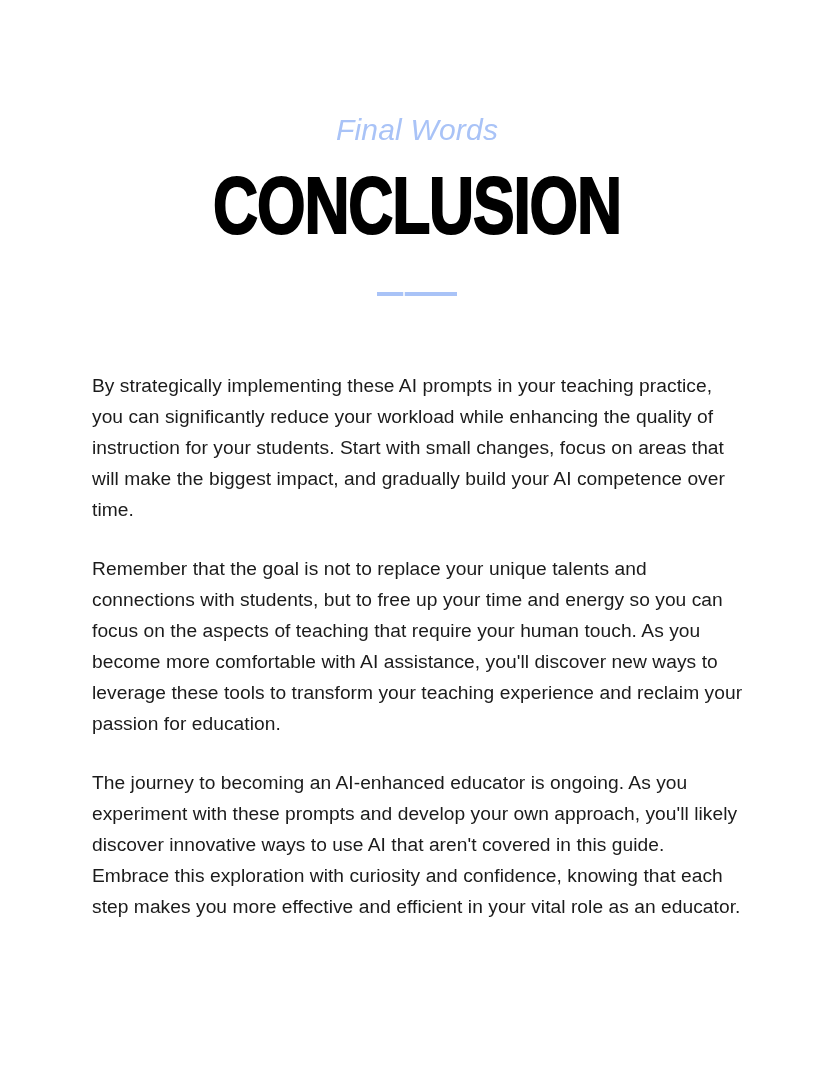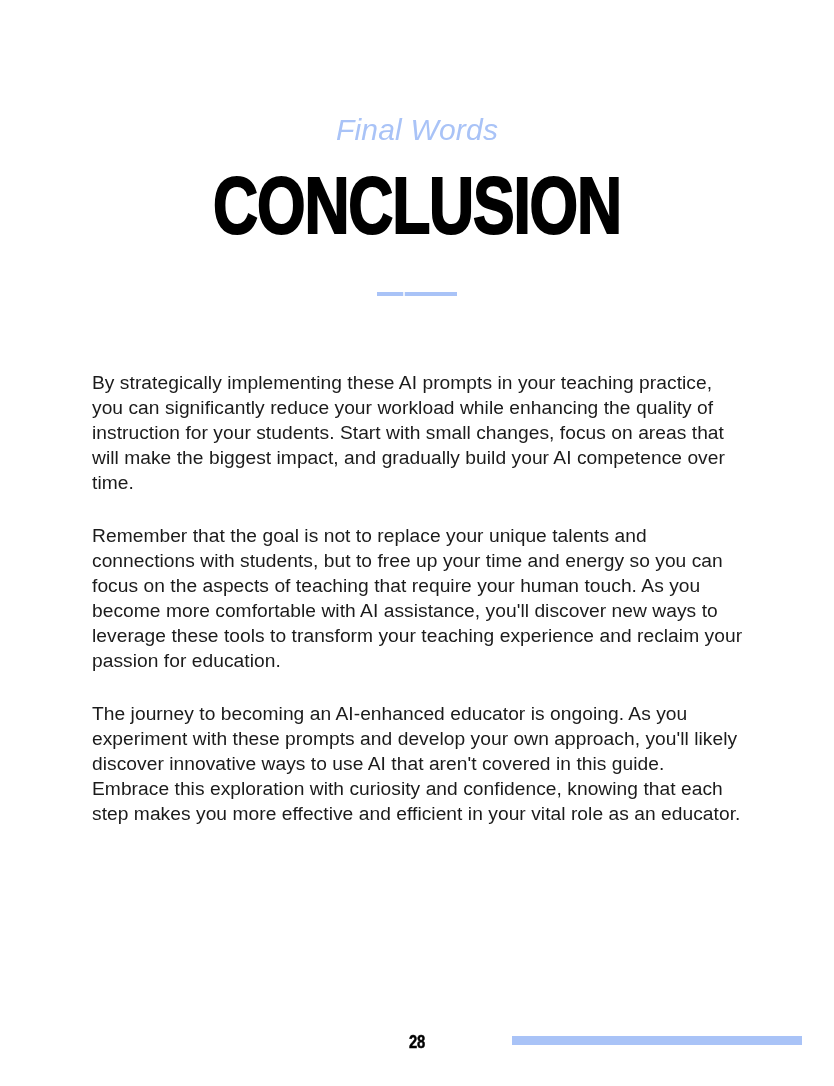--- a/index.html
+++ b/index.html
@@ -84,21 +84,21 @@
     position: absolute;
     top: 370px;
     left: 92px;
     width: 652px;
   }
 
   .para {
     margin: 0 0 28px 0;
     font-family: "Liberation Sans", sans-serif;
     font-size: 19.2px;
-    line-height: 25px;
+    line-height: 31px;
     color: #1b1b1b;
     letter-spacing: 0.05px;
   }
   .para:last-child { margin-bottom: 4px; }
 
   
   .footer {
     position: absolute;
     left: 0;
     bottom: 0;
@@ -145,18 +145,14 @@
   <div class="divider-wrap">
     <div class="divider"></div>
   </div>
 
   <div class="content">
     <p class="para">By strategically implementing these AI prompts in your teaching practice, you can significantly reduce your workload while enhancing the quality of instruction for your students. Start with small changes, focus on areas that will make the biggest impact, and gradually build your AI competence over time.</p>
     <p class="para">Remember that the goal is not to replace your unique talents and connections with students, but to free up your time and energy so you can focus on the aspects of teaching that require your human touch. As you become more comfortable with AI assistance, you'll discover new ways to leverage these tools to transform your teaching experience and reclaim your passion for education.</p>
     <p class="para">The journey to becoming an AI-enhanced educator is ongoing. As you experiment with these prompts and develop your own approach, you'll likely discover innovative ways to use AI that aren't covered in this guide. Embrace this exploration with curiosity and confidence, knowing that each step makes you more effective and efficient in your vital role as an educator.</p>
   </div>
 
-  <div class="footer">
-    <div class="page-number">28</div>
-    <div class="footer-bar"></div>
-  </div>
 
 </div>
 
 </body></html>

